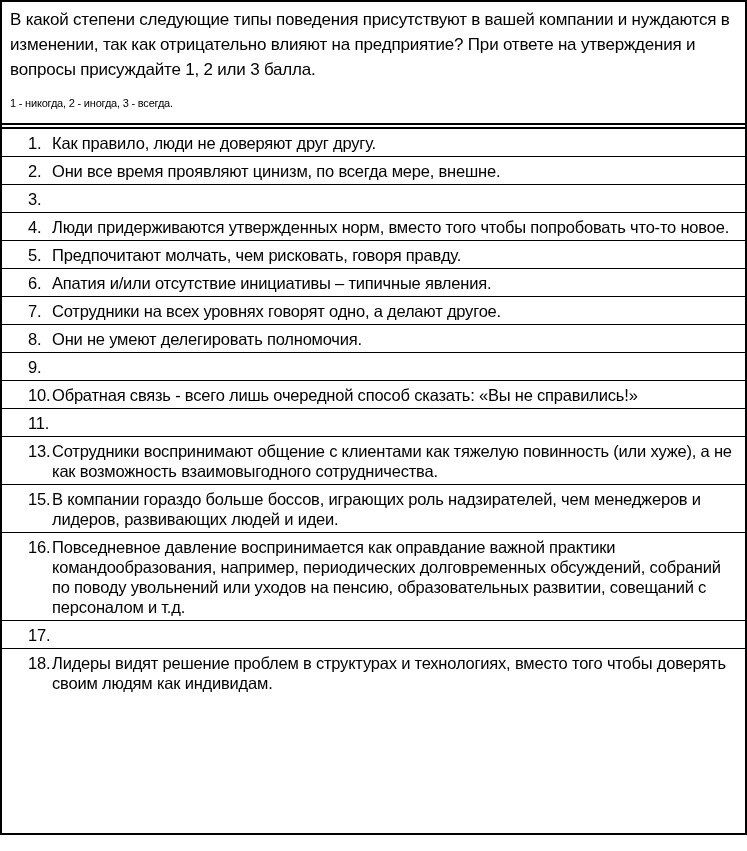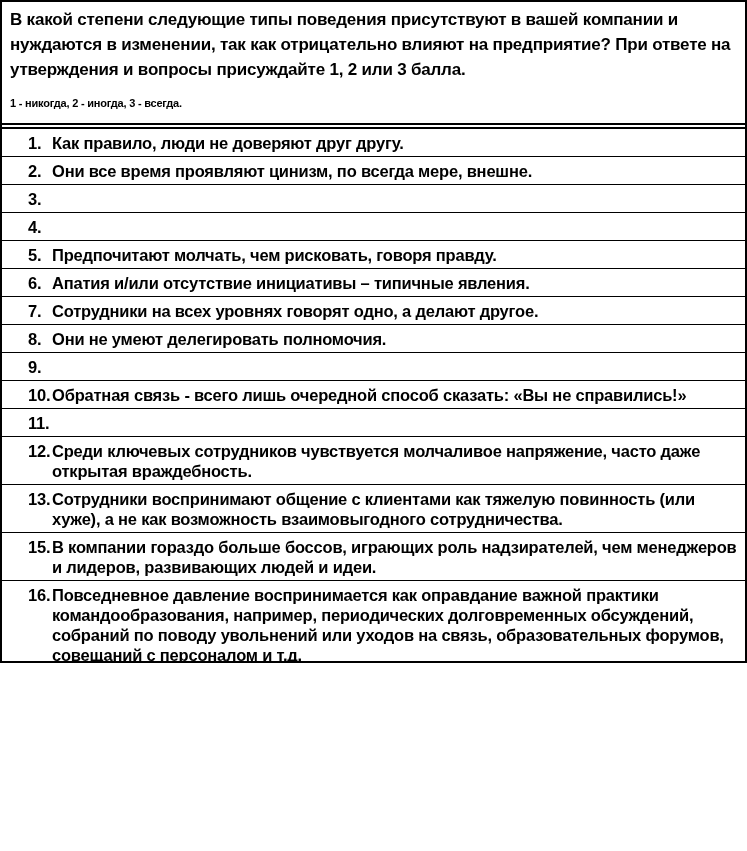--- a/index.html
+++ b/index.html
@@ -2,28 +2,27 @@
 <html lang="ru"><head>
 <meta charset="utf-8">
 <style>
   html, body {
     margin: 0;
     padding: 0;
     background: #ffffff;
   }
   .page {
     width: 747px;
-    height: 663px;
+    height: 835px;
     box-sizing: border-box;
     border: 2px solid #000000;
     background: #ffffff;
     color: #000000;
     font-family: "Liberation Sans", "DejaVu Sans", sans-serif;
     overflow: hidden;
-    font-weight: bold;
   }
   .header {
     padding: 5px 8px 7px 8px;
     border-bottom: 2px solid #000000;
   }
   .intro {
     margin: 0;
     font-size: 17px;
     line-height: 25px;
     letter-spacing: -0.2px;
@@ -80,20 +79,21 @@
     <span class="item-number">2.</span>
     <span class="item-text">Они все время проявляют цинизм, по всегда мере, внешне.</span>
   </div>
 
   <div class="row">
     <span class="item-number">3.</span>
   </div>
 
   <div class="row">
     <span class="item-number">4.</span>
+    <span class="item-text">Люди придерживаются утвержденных норм, вместо того чтобы попробовать что-то новое.</span>
   </div>
 
   <div class="row">
     <span class="item-number">5.</span>
     <span class="item-text">Предпочитают молчать, чем рисковать, говоря правду.</span>
   </div>
 
   <div class="row">
     <span class="item-number">6.</span>
     <span class="item-text">Апатия и/или отсутствие инициативы – типичные явления.</span>
@@ -115,42 +115,39 @@
 
   <div class="row">
     <span class="item-number">10.</span>
     <span class="item-text">Обратная связь - всего лишь очередной способ сказать: «Вы не справились!»</span>
   </div>
 
   <div class="row">
     <span class="item-number">11.</span>
   </div>
 
-  <div class="row">
-    <span class="item-number">12.</span>
-    <span class="item-text">Среди ключевых сотрудников чувствуется молчаливое напряжение, часто даже открытая враждебность.</span>
-  </div>
 
   <div class="row">
     <span class="item-number">13.</span>
     <span class="item-text">Сотрудники воспринимают общение с клиентами как тяжелую повинность (или хуже), а не как возможность взаимовыгодного сотрудничества.</span>
   </div>
 
 
   <div class="row">
     <span class="item-number">15.</span>
     <span class="item-text">В компании гораздо больше боссов, играющих роль надзирателей, чем менеджеров и лидеров, развивающих людей и идеи.</span>
   </div>
 
   <div class="row">
     <span class="item-number">16.</span>
-    <span class="item-text">Повседневное давление воспринимается как оправдание важной практики командообразования, например, периодических долговременных обсуждений, собраний по поводу увольнений или уходов на связь, образовательных форумов, совещаний с персоналом и т.д.</span>
+    <span class="item-text">Повседневное давление воспринимается как оправдание важной практики командообразования, например, периодических долговременных обсуждений, собраний по поводу увольнений или уходов на пенсию, образовательных развитии, совещаний с персоналом и т.д.</span>
   </div>
 
   <div class="row">
     <span class="item-number">17.</span>
   </div>
 
   <div class="row">
     <span class="item-number">18.</span>
+    <span class="item-text">Лидеры видят решение проблем в структурах и технологиях, вместо того чтобы доверять своим людям как индивидам.</span>
   </div>
 </div>
 </div>
 
 </body></html>

